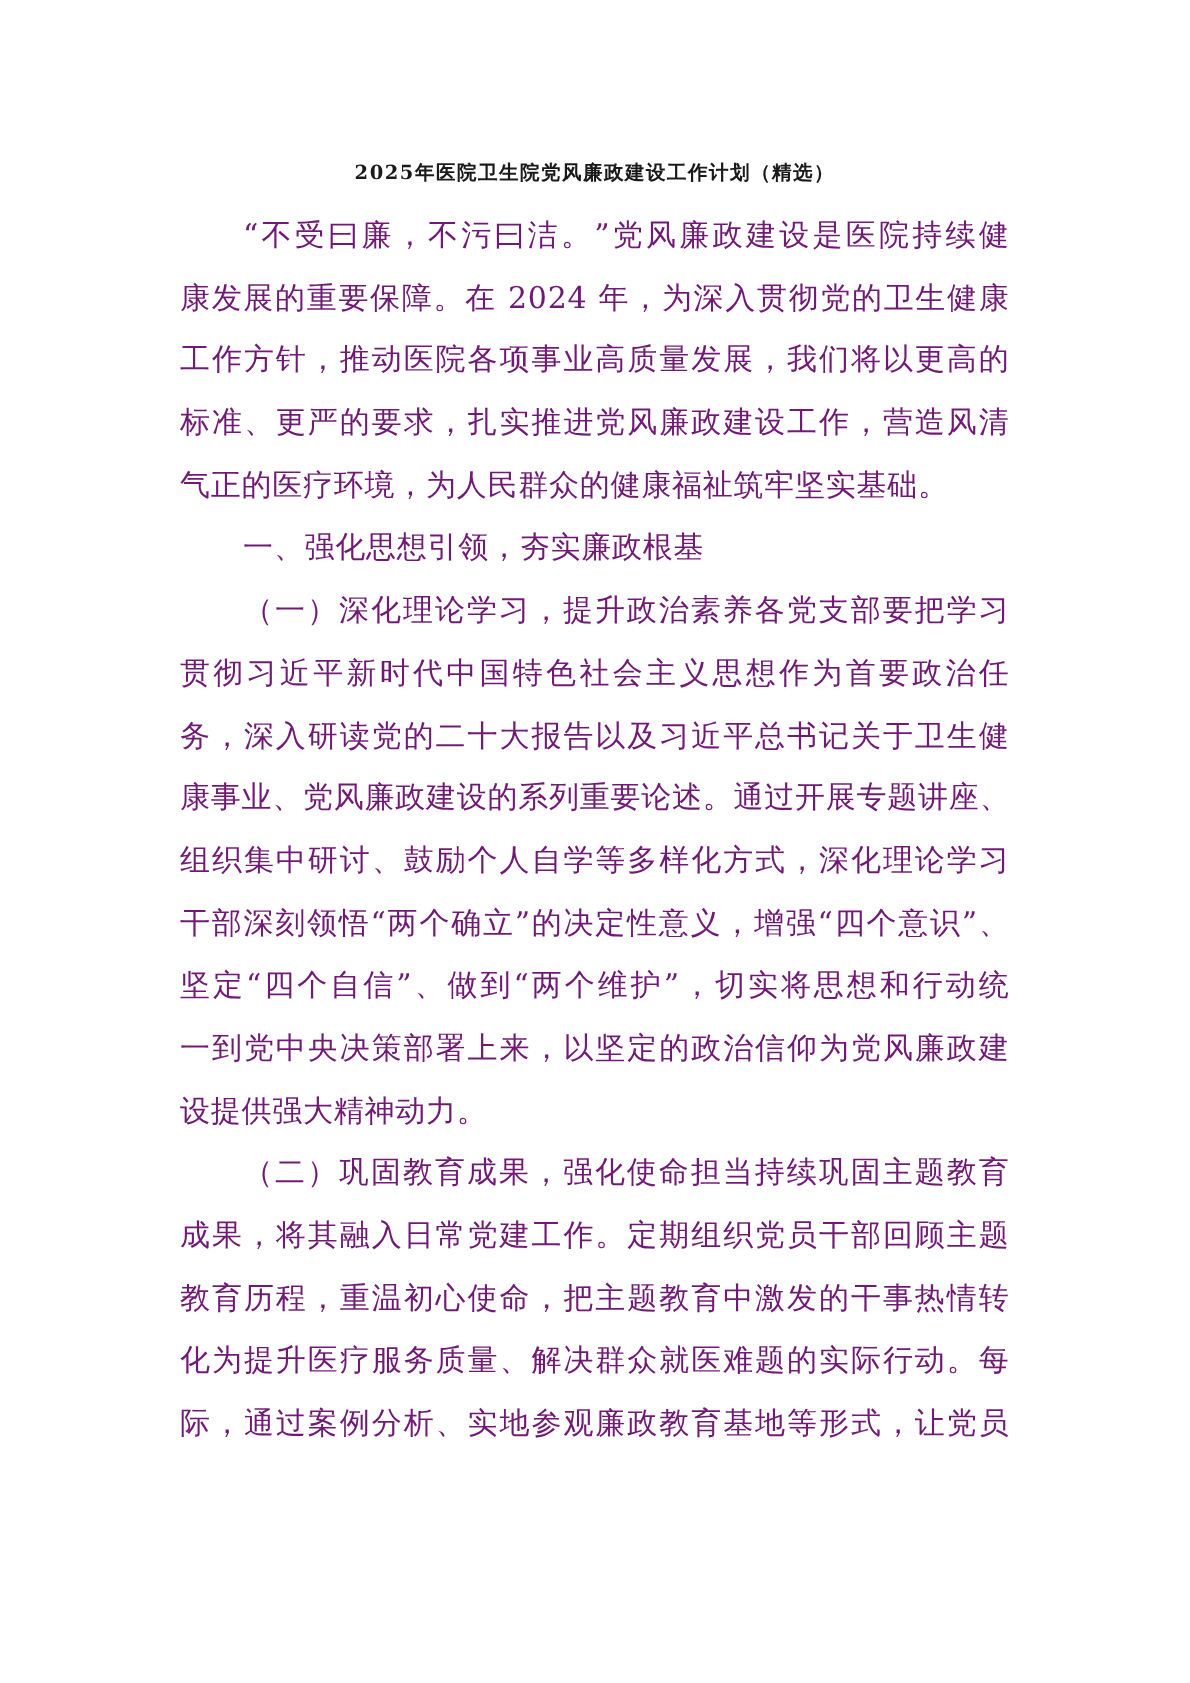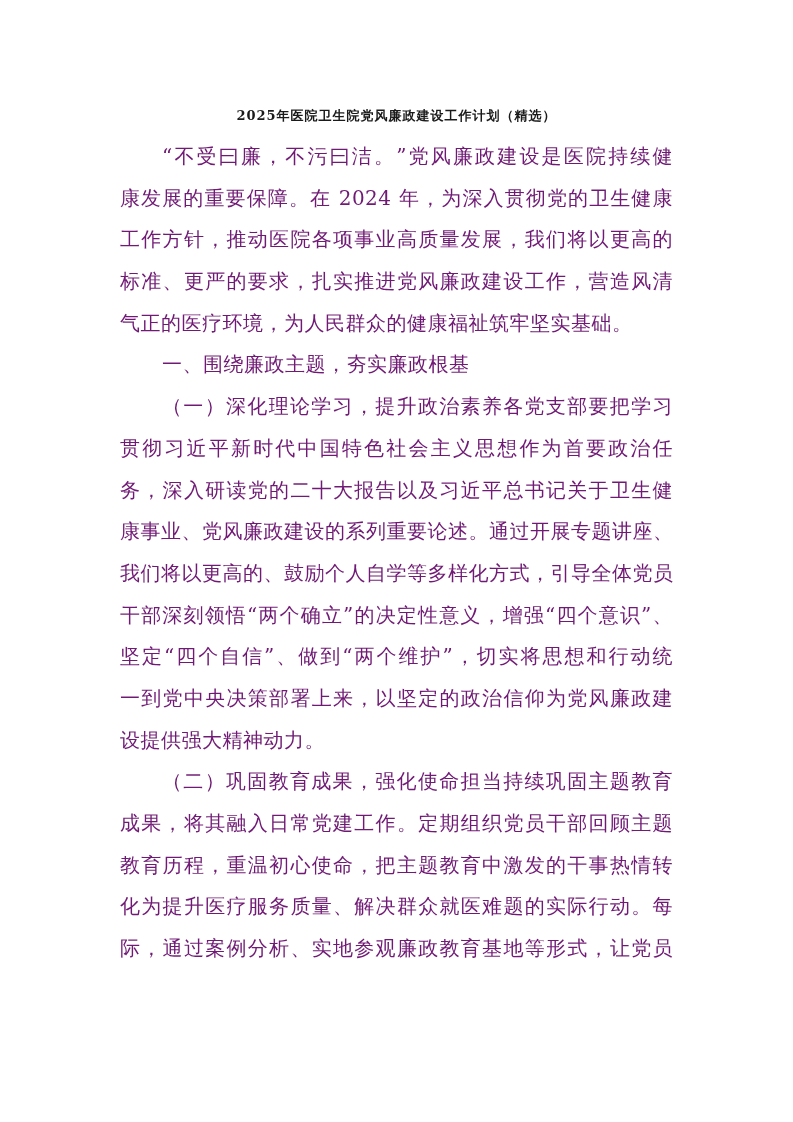--- a/index.html
+++ b/index.html
@@ -30,28 +30,28 @@
   <h1 class="title">2025年医院卫生院党风廉政建设工作计划（精选）</h1>
 
   <div>
     <p class="line indent">“不受曰廉，不污曰洁。”党风廉政建设是医院持续健</p>
     <p class="line">康发展的重要保障。在 2024 年，为深入贯彻党的卫生健康</p>
     <p class="line">工作方针，推动医院各项事业高质量发展，我们将以更高的</p>
     <p class="line">标准、更严的要求，扎实推进党风廉政建设工作，营造风清</p>
     <p class="line last">气正的医疗环境，为人民群众的健康福祉筑牢坚实基础。</p>
   </div>
 
-  <p class="line heading">一、围绕廉政主题，夯实廉政根基</p>
+  <p class="line heading">一、强化思想引领，夯实廉政根基</p>
 
   <div>
     <p class="line sub">（一）深化理论学习，提升政治素养各党支部要把学习</p>
     <p class="line">贯彻习近平新时代中国特色社会主义思想作为首要政治任</p>
     <p class="line">务，深入研读党的二十大报告以及习近平总书记关于卫生健</p>
     <p class="line">康事业、党风廉政建设的系列重要论述。通过开展专题讲座、</p>
-    <p class="line">我们将以更高的、鼓励个人自学等多样化方式，引导全体党员</p>
+    <p class="line">组织集中研讨、鼓励个人自学等多样化方式，深化理论学习</p>
     <p class="line">干部深刻领悟“两个确立”的决定性意义，增强“四个意识”、</p>
     <p class="line">坚定“四个自信”、做到“两个维护”，切实将思想和行动统</p>
     <p class="line">一到党中央决策部署上来，以坚定的政治信仰为党风廉政建</p>
     <p class="line last">设提供强大精神动力。</p>
   </div>
 
   <div>
     <p class="line sub">（二）巩固教育成果，强化使命担当持续巩固主题教育</p>
     <p class="line">成果，将其融入日常党建工作。定期组织党员干部回顾主题</p>
     <p class="line">教育历程，重温初心使命，把主题教育中激发的干事热情转</p>

